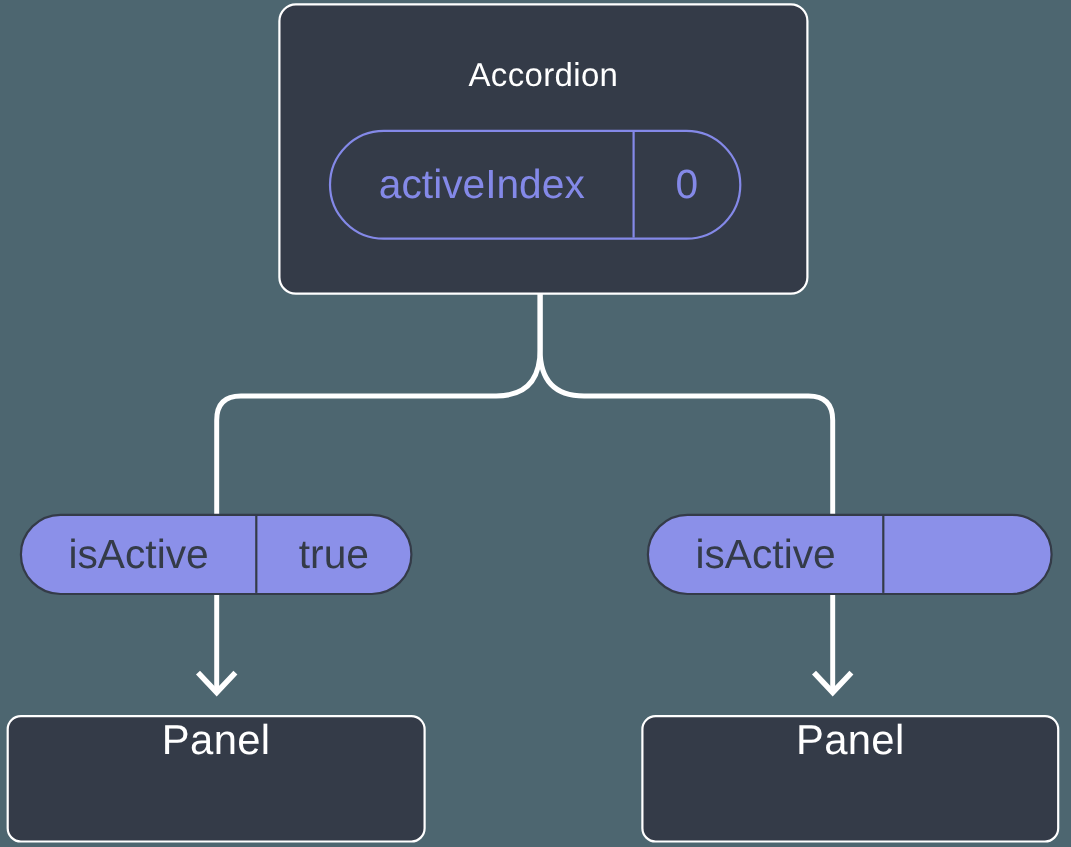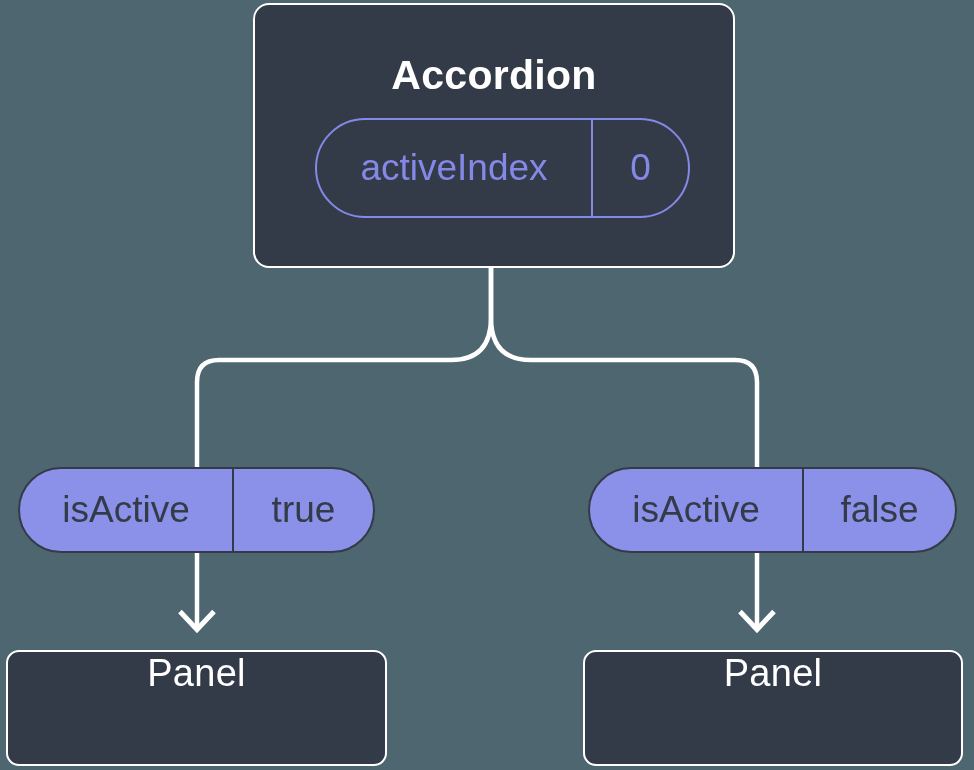--- a/index.html
+++ b/index.html
@@ -35,28 +35,28 @@
     border: 2.5px solid var(--node-border, #ffffff);
     border-radius: 16px;
   }
   .root-title {
     position: absolute;
     top: 47px;
     left: 0;
     right: 0;
     text-align: center;
     color: var(--light-text, #ffffff);
-    font-size: 41px;
-    font-weight: 700;
+    font-size: 30px;
+    font-weight: 400;
     letter-spacing: 0.3px;
   }
   
   .state-pill {
     position: absolute;
-    left: 60px;
+    left: 44px;
     top: 113px;
     width: 375px;
     height: 100px;
     box-sizing: border-box;
     border: 2px solid var(--accent-outline, #8489e8);
     border-radius: 50px;
     display: flex;
     color: var(--accent-outline, #8489e8);
     font-size: 37px;
     font-weight: 400;
@@ -68,21 +68,21 @@
   }
   .state-pill .state-name {
     width: 274px;
     border-right: 2px solid var(--accent-outline, #8489e8);
   }
   .state-pill .state-value { flex: 1; }
   
   .prop-pill {
     position: absolute;
     top: 467px;
-    height: 86px;
+    height: 74px;
     box-sizing: border-box;
     background: var(--accent-purple, #8b90e9);
     border: 2.5px solid var(--dark-text, #343b48);
     border-radius: 49px;
     display: flex;
     color: var(--dark-text, #343b48);
     font-size: 37px;
     font-weight: 400;
   }
   .prop-pill .cell {
@@ -137,21 +137,20 @@
     </div>
   </div>
 
   <div class="prop-pill pos-left">
     <div class="cell prop-name">isActive</div>
     <div class="cell prop-value">true</div>
   </div>
 
   <div class="prop-pill pos-right">
     <div class="cell prop-name">isActive</div>
-    <div class="cell prop-value">false</div>
   </div>
 
   <div class="panel-node pos-left">
     <span>Panel</span>
   </div>
 
   <div class="panel-node pos-right">
     <span>Panel</span>
   </div>
 

